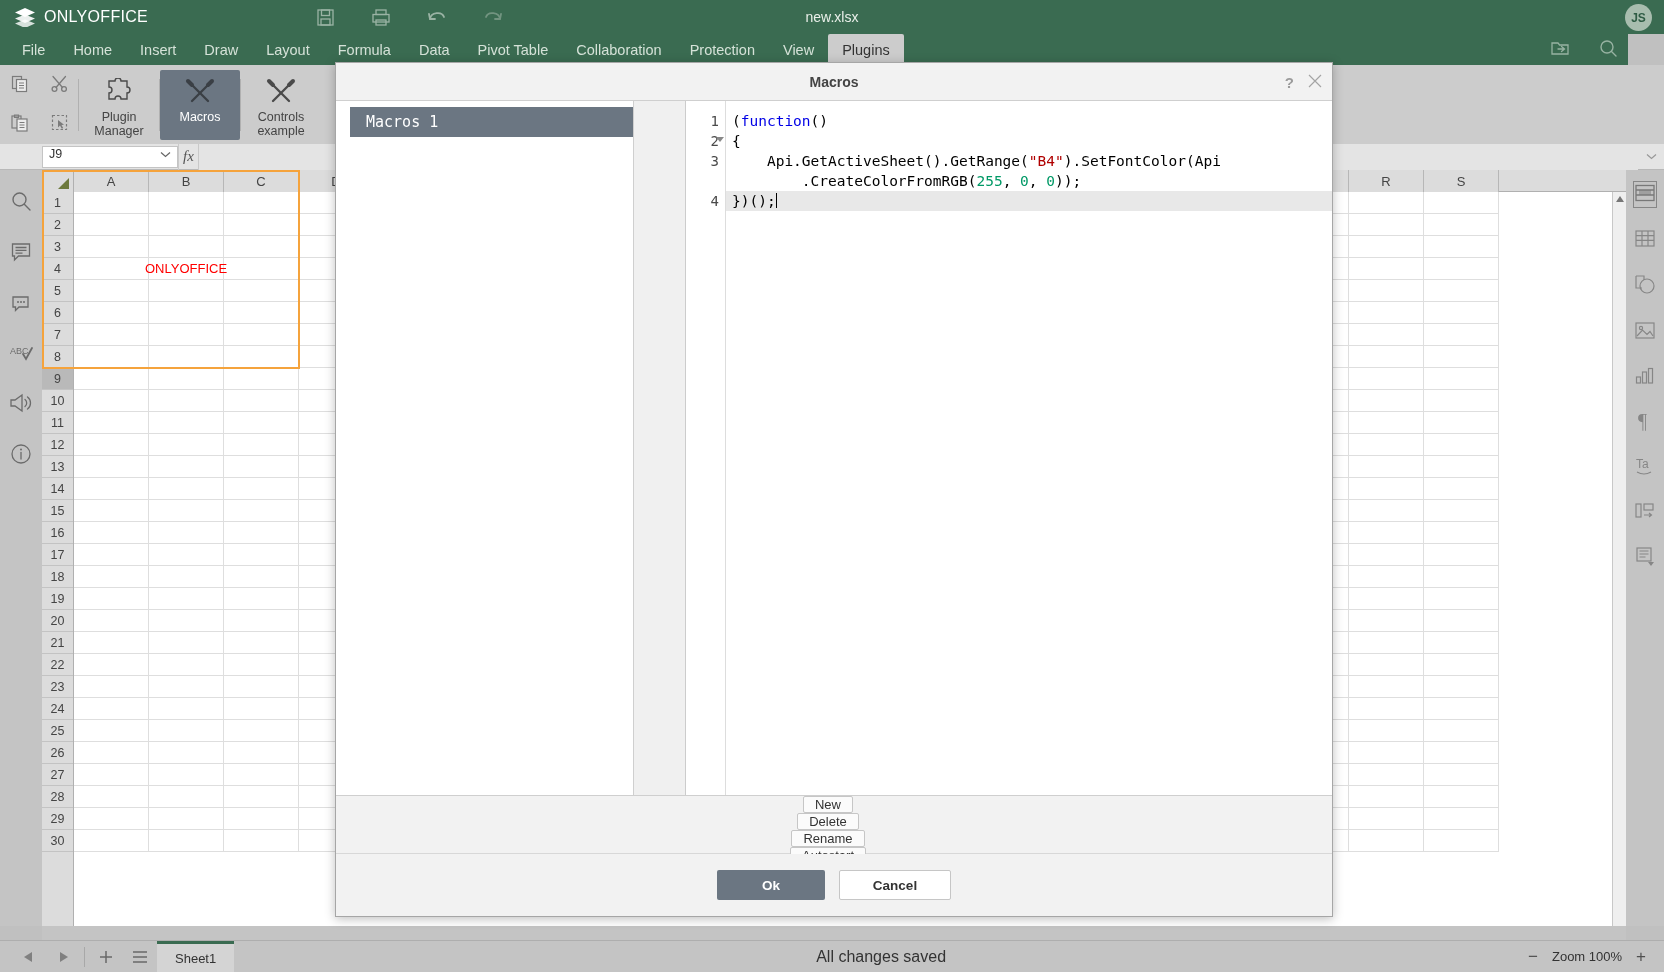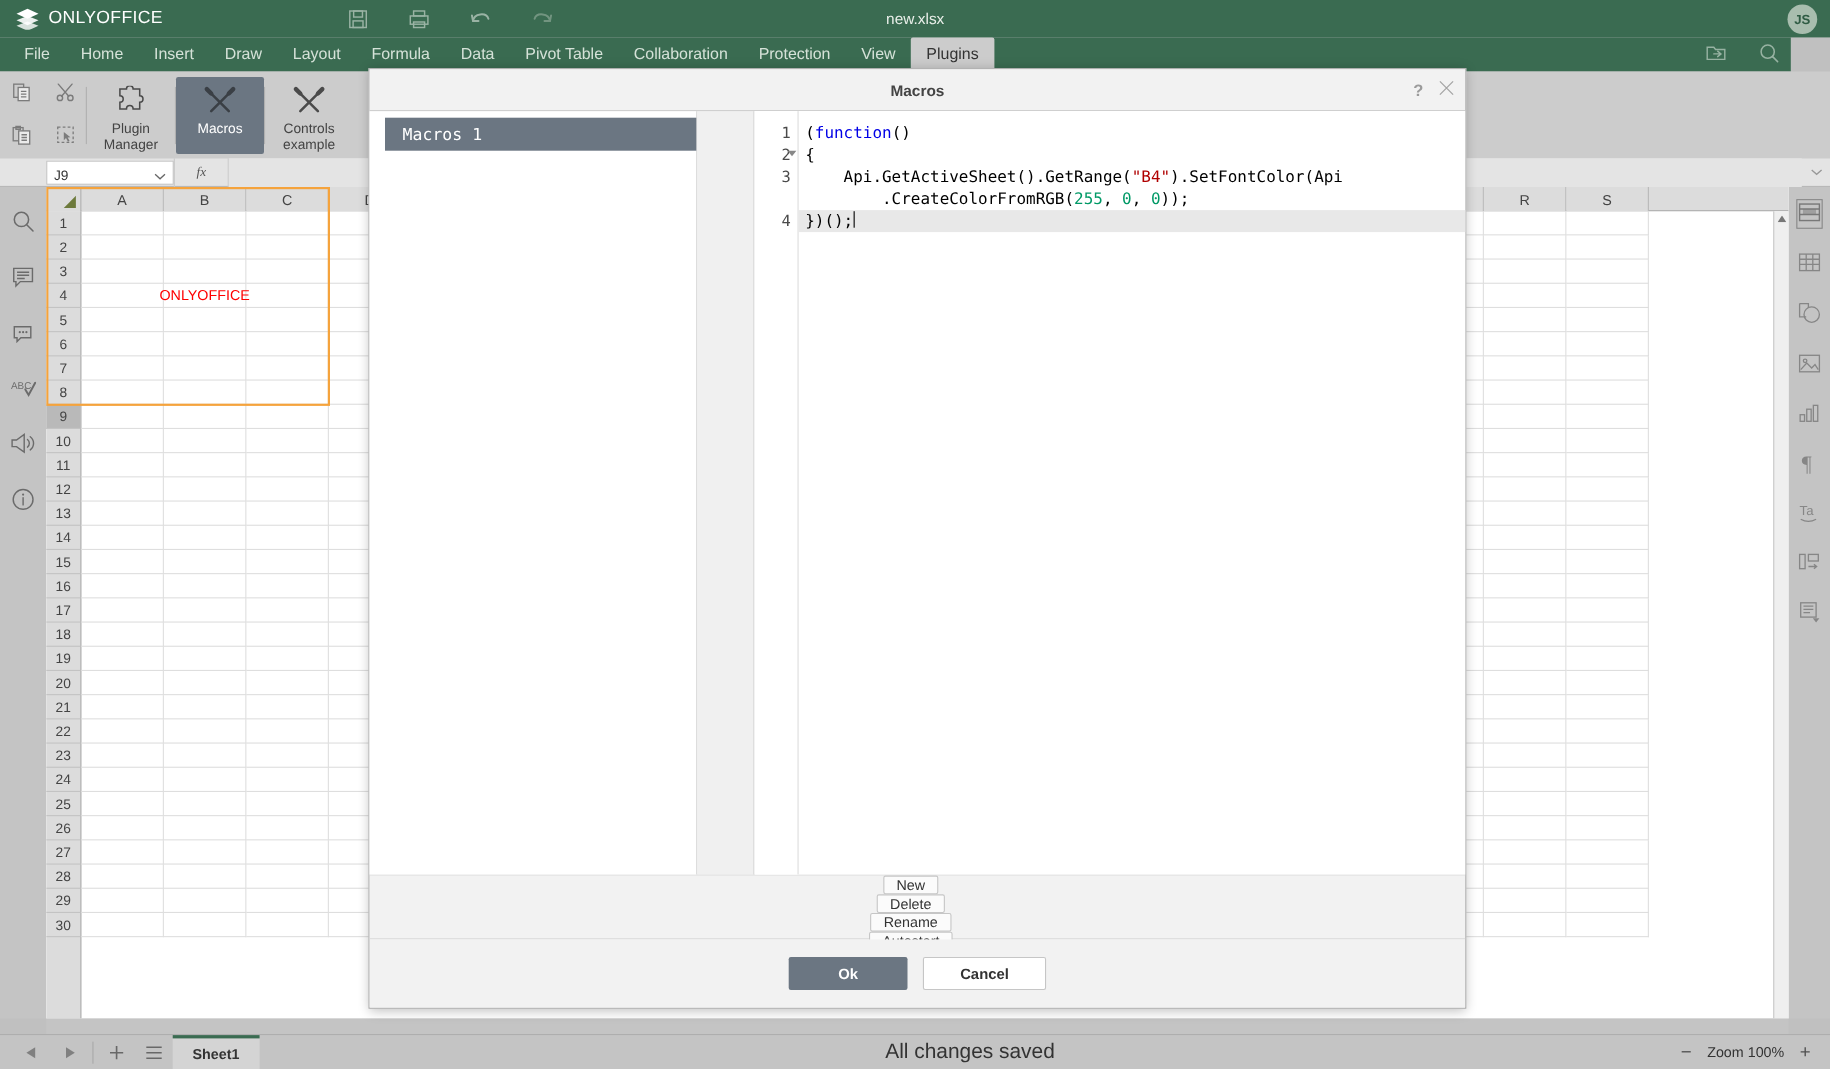--- a/index.html
+++ b/index.html
@@ -62,26 +62,26 @@
   }
   .rbtn .glyph { height:34px; display:flex; align-items:center; justify-content:center; }
   .rbtn.sel { background:#6b7682; color:#fff; }
   .rbtn.sel .glyph svg { stroke:#3a3f45; }
   
   .fbar {
     position:absolute; left:0; top:144px; width:1664px; height:26px;
     background:#e4e4e4; border-bottom:1px solid #b8b8b8; display:flex; align-items:center;
   }
   .namebox {
-    margin-left:42px; width:116px; height:22px; background:#fff; border:1px solid #c4c4c4;
-    display:flex; align-items:flex-end; padding:0 6px; font-size:12.5px; color:#333;
+    margin-left:42px; width:136px; height:22px; background:#fff; border:1px solid #c4c4c4;
+    display:flex; align-items:flex-start; padding:0 6px; font-size:12.5px; color:#333;
   }
   .namebox .val { flex:1; }
-  .fxbox { width:50px; display:flex; align-items:center; justify-content:center;
-           font-style:italic; font-family:"Liberation Serif", serif; font-size:12px; color:#555;
+  .fxbox { width:21px; display:flex; align-items:center; justify-content:center;
+           font-style:italic; font-family:"Liberation Serif", serif; font-size:15px; color:#555;
            border-left:1px solid #c9c9c9; border-right:1px solid #c9c9c9; height:26px; }
   .finput { flex:1; height:26px; background:#e4e4e4; }
   .fchev { width:26px; display:flex; align-items:center; justify-content:center; opacity:.6; }
   
   .lsidebar {
     position:absolute; left:0; top:170px; width:42px; bottom:46px; background:#c4c4c4;
     display:flex; flex-direction:column; align-items:center; padding-top:20px; gap:26px;
   }
   .lsidebar .ic { opacity:.72; }
   
@@ -113,23 +113,23 @@
   
   .vscroll { position:absolute; right:0; top:22px; bottom:0; width:14px; background:#efefef; border-left:1px solid #c8c8c8; }
   .vscroll .arw { height:14px; display:flex; align-items:center; justify-content:center; }
   .hscroll { position:absolute; left:42px; right:38px; bottom:32px; height:14px; background:#c4c4c4; }
   
   .statusbar { position:absolute; left:0; right:0; bottom:0; height:32px; background:#c4c4c4;
                border-top:1px solid #aeaeae; display:flex; align-items:center; }
   .sheetnav { display:flex; align-items:center; gap:0; padding-left:12px; }
   .navbtn { width:34px; height:32px; display:flex; align-items:center; justify-content:center; opacity:.75; }
   .sdiv { width:1px; height:20px; background:#a8a8a8; margin:0 4px; }
-  .sheettab { height:32px; padding:0 18px; display:flex; align-items:center; font-size:13px; font-weight:bold;
+  .sheettab { height:32px; padding:0 18px; display:flex; align-items:center; font-size:13px; font-weight:normal;
               color:#333; background:#d4d4d4; border-top:3px solid #3a6b51; }
-  .statusmid { flex:1; display:flex; justify-content:center; font-size:19px; color:#333; }
+  .statusmid { flex:1; display:flex; justify-content:center; font-size:16px; color:#333; }
   .zoomgrp { display:flex; align-items:center; gap:14px; padding-right:18px; font-size:13px; color:#333; }
   .zoomgrp .pm { font-size:17px; opacity:.8; }
   
   .dlg {
     position:absolute; left:335px; top:62px; width:998px; height:855px;
     background:#f2f2f2; border:1px solid #a6a6a6; box-shadow:0 2px 10px rgba(0,0,0,.25);
     display:flex; flex-direction:column;
   }
   .dlg-title {
     height:38px; background:#f2f2f2; border-bottom:1px solid #cfcfcf;

